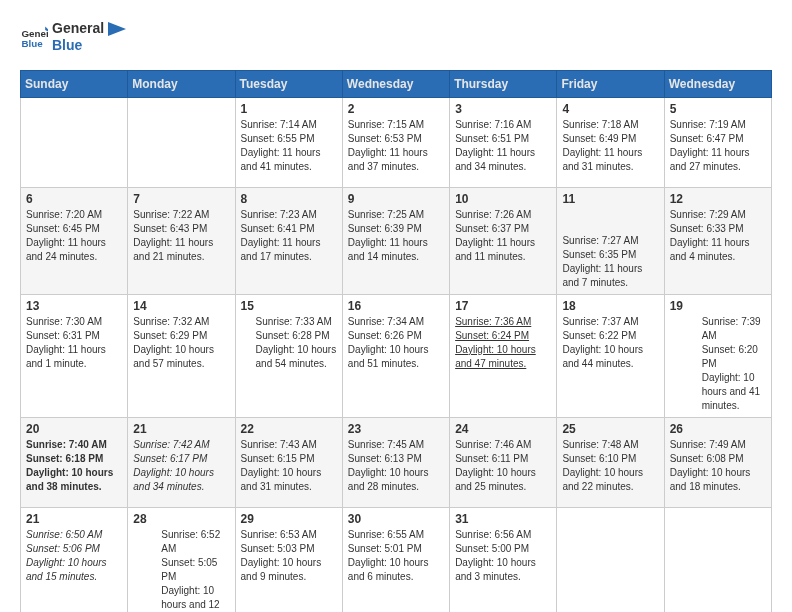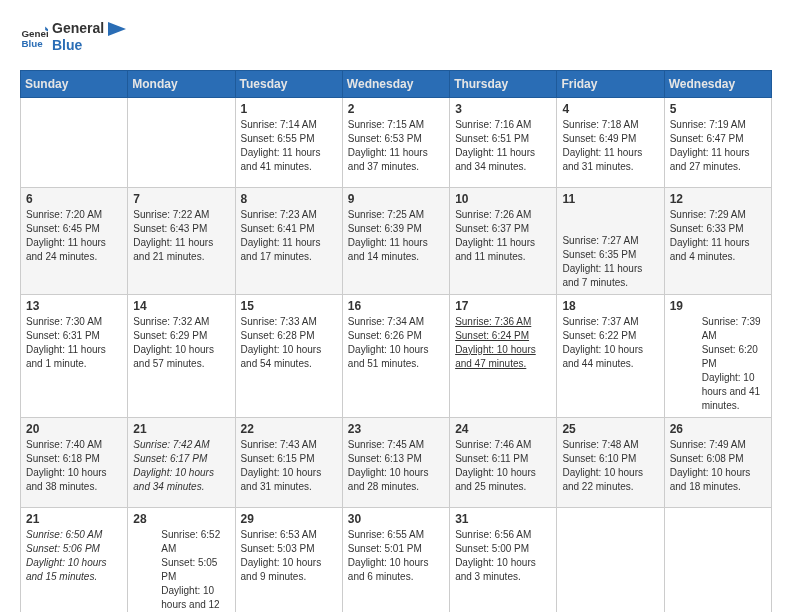--- a/index.html
+++ b/index.html
@@ -206,21 +206,21 @@
 Daylight: 11 hours and 1 minute.</div>
         </td>
         <td>
           <span class="day-num">14</span>
           <div class="day-info" style="white-space: pre-line;">Sunrise: 7:32 AM
 Sunset: 6:29 PM
 Daylight: 10 hours and 57 minutes.</div>
         </td>
         <td>
           <span class="day-num">15</span>
-          <div class="day-info" style="white-space: pre-line;">Sunrise: 7:33 AM
+          <div class="day-info" style="white-space: pre-line; margin-left: 15px;">Sunrise: 7:33 AM
 Sunset: 6:28 PM
 Daylight: 10 hours and 54 minutes.</div>
         </td>
         <td>
           <span class="day-num">16</span>
           <div class="day-info" style="white-space: pre-line;">Sunrise: 7:34 AM
 Sunset: 6:26 PM
 Daylight: 10 hours and 51 minutes.</div>
         </td>
         <td>
@@ -238,21 +238,21 @@
         <td>
           <span class="day-num">19</span>
           <div class="day-info" style="white-space: pre-line; margin-left: 32px;">Sunrise: 7:39 AM
 Sunset: 6:20 PM
 Daylight: 10 hours and 41 minutes.</div>
         </td>
       </tr>
       <tr>
         <td>
           <span class="day-num">20</span>
-          <div class="day-info" style="white-space: pre-line;">Sunrise: 7:40 AM
+          <div class="day-info" style="white-space: pre-line; font-weight: bold;">Sunrise: 7:40 AM
 Sunset: 6:18 PM
 Daylight: 10 hours and 38 minutes.</div>
         </td>
         <td>
           <span class="day-num">21</span>
           <div class="day-info" style="white-space: pre-line; font-style: italic;">Sunrise: 7:42 AM
 Sunset: 6:17 PM
 Daylight: 10 hours and 34 minutes.</div>
         </td>
         <td>

